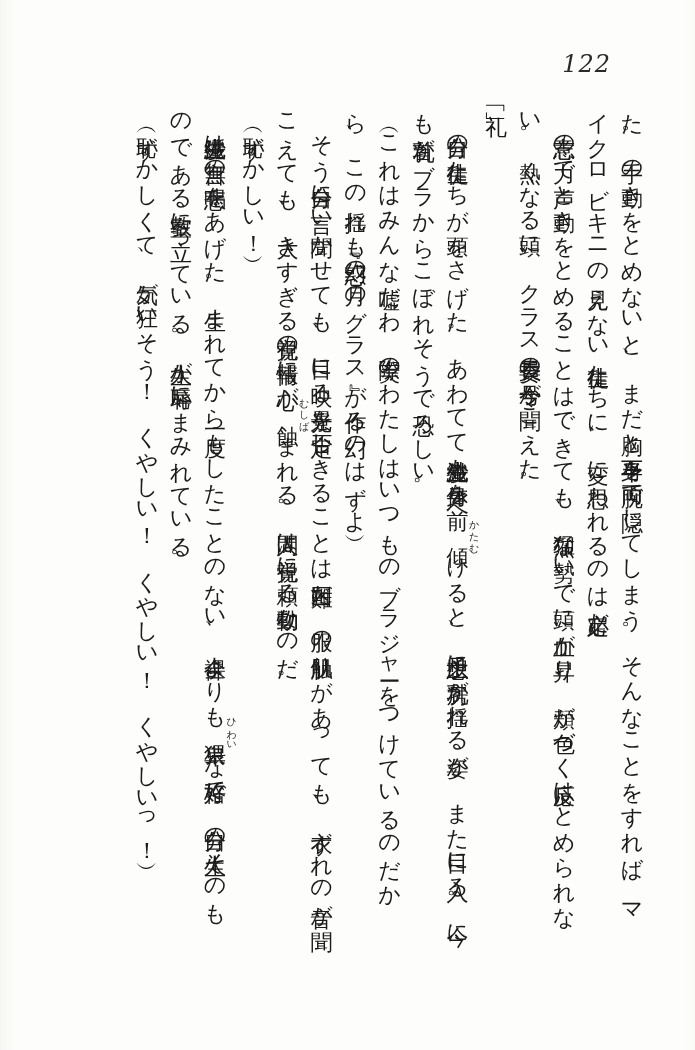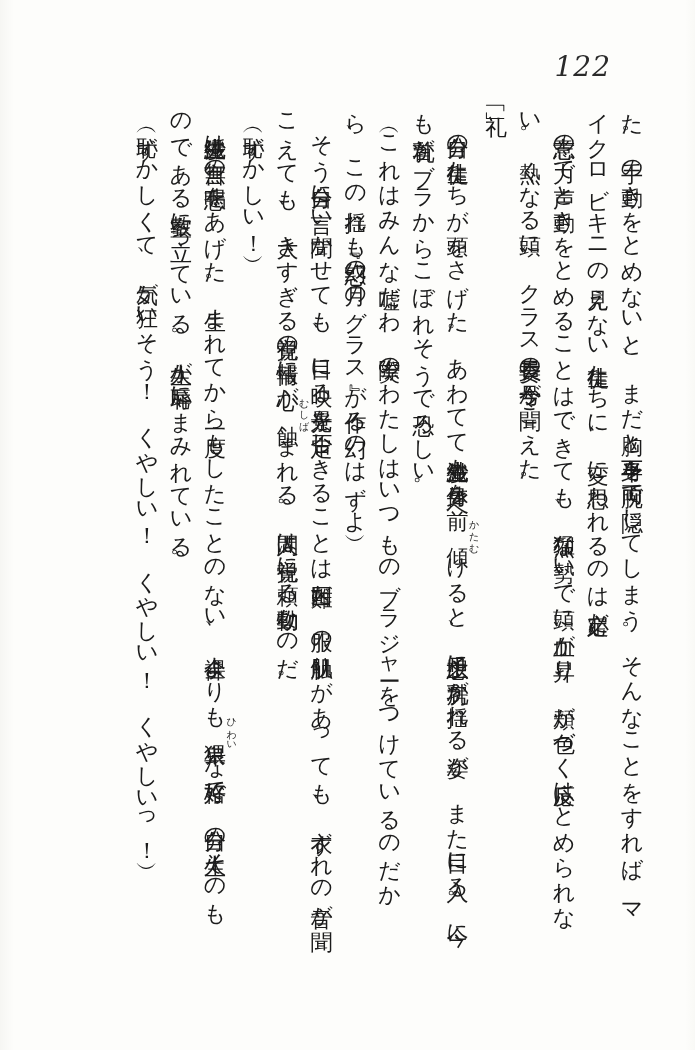--- a/index.html
+++ b/index.html
@@ -17,21 +17,21 @@
     height: 1050px;
     background: linear-gradient(90deg, #f6f6f3 0px, #fdfdfb 14px, #fdfdfb 685px, #f9f9f6 695px);
     overflow: hidden;
     font-family: "DejaVu Serif", "Liberation Serif", serif;
     color: #1b1b1b;
   }
   .page-number {
     position: absolute;
     top: 50px;
     right: 84px;
-    font-size: 28px;
+    font-size: 24px;
     font-style: italic;
     letter-spacing: 1px;
     color: #2a2a2a;
   }
   .text-block {
     position: absolute;
     top: 98px;
     right: 46px;
     height: 840px;
     writing-mode: vertical-rl;

